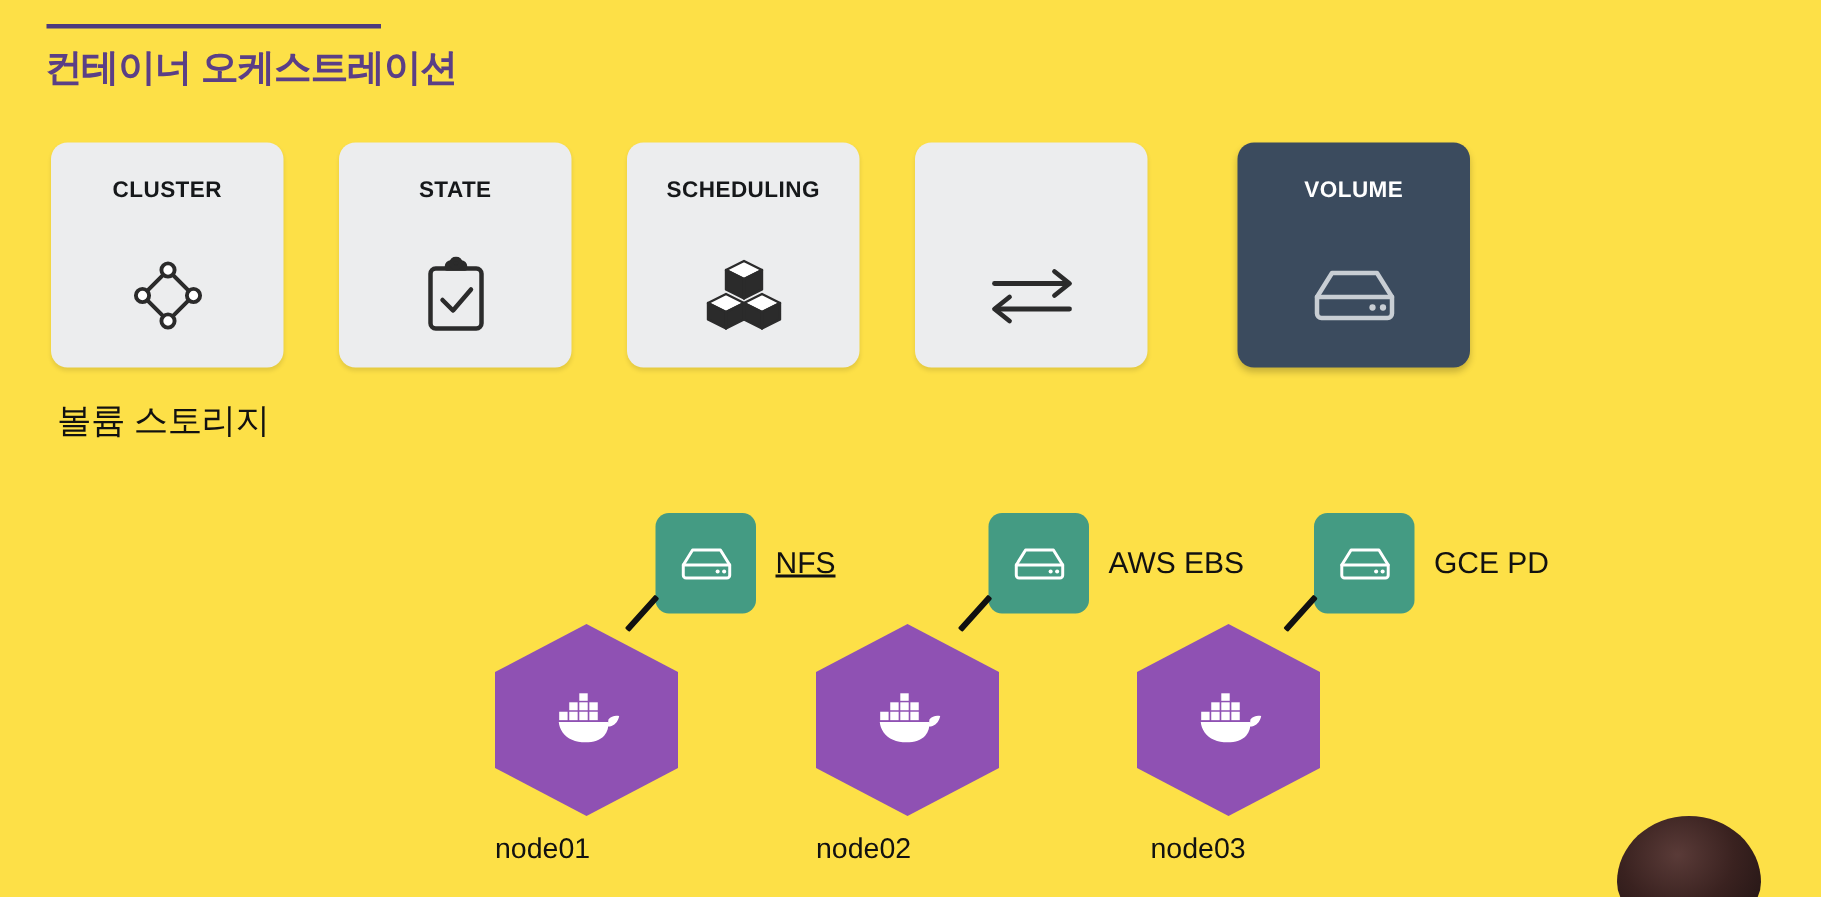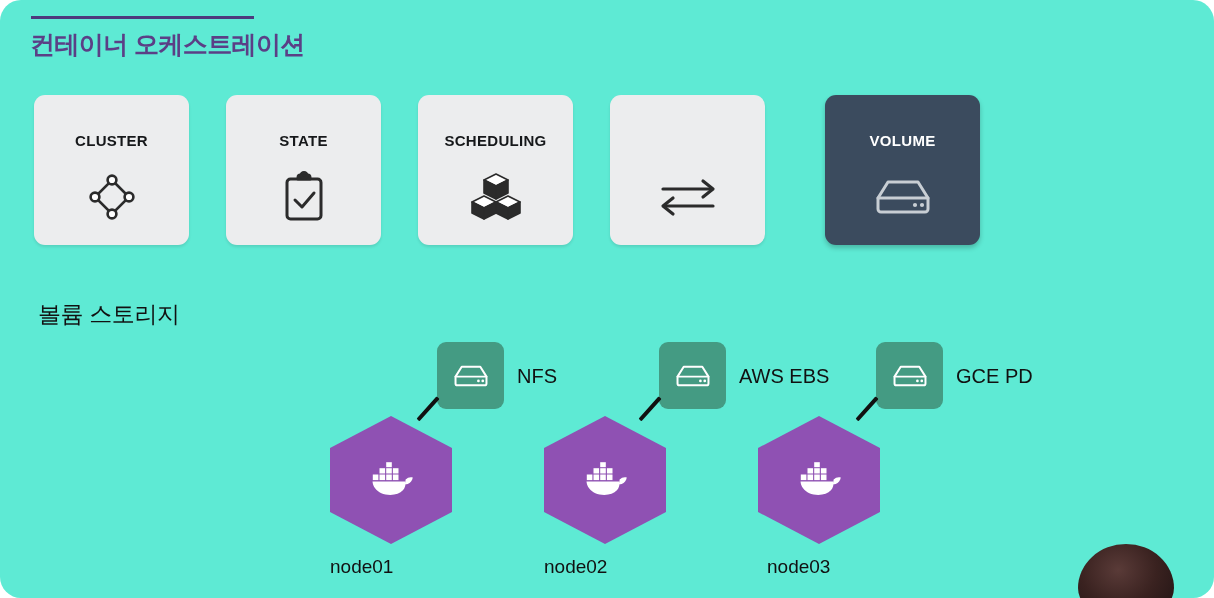--- a/index.html
+++ b/index.html
@@ -8,22 +8,21 @@
     width: 1214px;
     height: 598px;
     overflow: hidden;
     background: #ffffff;
     font-family: "Liberation Sans", "DejaVu Sans", sans-serif;
   }
   .slide {
     position: relative;
     width: 1214px;
     height: 598px;
-    background: #5eead4;
-    border-radius: 21px;
+    background: #fde047;
   }
 
   
   .title-rule {
     position: absolute;
     left: 31px;
     top: 16px;
     width: 223px;
     height: 3px;
     background: #4d3a7d;
@@ -51,21 +50,21 @@
   }
   .card {
     width: 155px;
     height: 150px;
     border-radius: 11px;
     background: #ecedee;
     box-shadow: 0 2px 3px rgba(0,0,0,0.10);
     display: flex;
     flex-direction: column;
     align-items: center;
-    padding-top: 36px;
+    padding-top: 22px;
     position: relative;
   }
   .card.active {
     background: #3b4b5e;
     box-shadow: 0 3px 5px rgba(0,0,0,0.22);
     margin-left: 23px;
   }
   .card-label {
     font-size: 15px;
     font-weight: 700;
@@ -90,21 +89,20 @@
   
   .section-heading {
     position: absolute;
     left: 38px;
     top: 265px;
     font-size: 23px;
     font-weight: 400;
     letter-spacing: -0.4px;
     color: #111111;
     white-space: nowrap;
-    margin-top: 34px;
   }
 
   
   .diagram {
     position: absolute;
     left: 0;
     top: 320px;
     width: 1214px;
     height: 278px;
   }
@@ -254,21 +252,21 @@
 
     <div class="node-group">
       <div class="storage-tile" style="left:437px; top:22px;">
         <svg width="36" height="26" viewBox="0 0 58 42" fill="none" stroke="#ffffff" stroke-width="3.2" stroke-linecap="round" stroke-linejoin="round">
           <path d="M4 22 L14 6 h30 l10 16 v11 a3 3 0 0 1 -3 3 H7 a3 3 0 0 1 -3 -3 Z"></path>
           <line x1="4" y1="22" x2="54" y2="22"></line>
           <circle cx="41" cy="29" r="2.2" fill="#ffffff" stroke="none"></circle>
           <circle cx="48" cy="29" r="2.2" fill="#ffffff" stroke="none"></circle>
         </svg>
       </div>
-      <div class="storage-label" style="left:517px; top:45px;">NFS</div>
+      <div class="storage-label" style="left:517px; top:45px;text-decoration:underline;">NFS</div>
       <div class="connector" style="left:418px; top:98px; width:30px; transform:rotate(-48deg);"></div>
       <div class="hex" style="left:330px; top:96px;">
         <svg width="52" height="44" viewBox="0 0 52 44" fill="#ffffff">
           <rect x="14.5" y="16.5" width="5.6" height="5.6"></rect>
           <rect x="21.2" y="16.5" width="5.6" height="5.6"></rect>
           <rect x="27.9" y="16.5" width="5.6" height="5.6"></rect>
           <rect x="14.5" y="10.2" width="5.6" height="5.3"></rect>
           <rect x="21.2" y="10.2" width="5.6" height="5.3"></rect>
           <rect x="27.9" y="10.2" width="5.6" height="5.3"></rect>
           <rect x="21.2" y="4.2" width="5.6" height="5.0"></rect>

